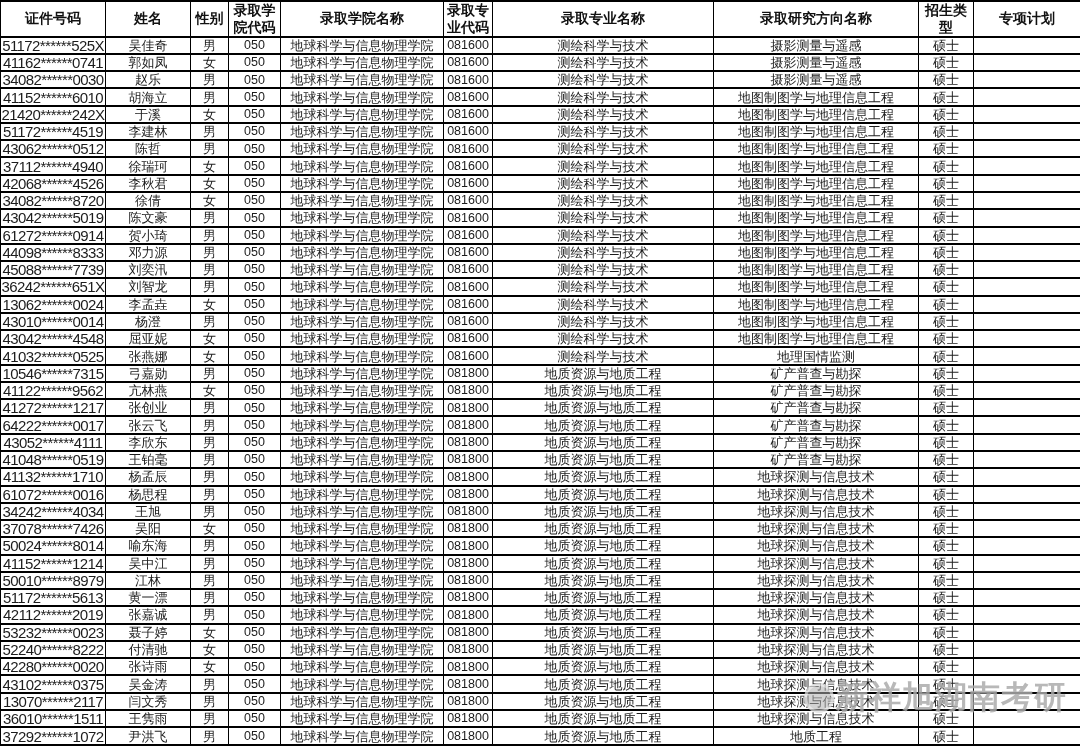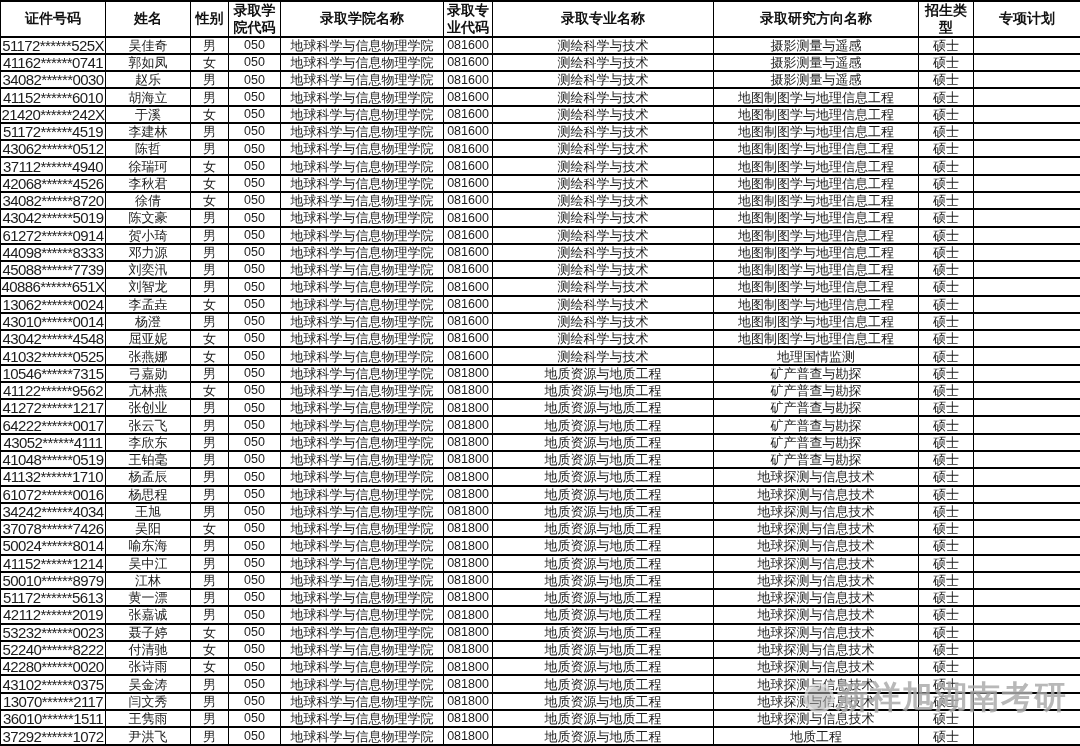--- a/index.html
+++ b/index.html
@@ -295,21 +295,21 @@
           <td class="c2">男</td>
           <td class="c3">050</td>
           <td class="c4">地球科学与信息物理学院</td>
           <td class="c5">081600</td>
           <td class="c6">测绘科学与技术</td>
           <td class="c7">地图制图学与地理信息工程</td>
           <td class="c8">硕士</td>
           <td class="c9"></td>
         </tr>
         <tr>
-          <td class="c0">40886******651X</td>
+          <td class="c0">36242******651X</td>
           <td class="c1">刘智龙</td>
           <td class="c2">男</td>
           <td class="c3">050</td>
           <td class="c4">地球科学与信息物理学院</td>
           <td class="c5">081600</td>
           <td class="c6">测绘科学与技术</td>
           <td class="c7">地图制图学与地理信息工程</td>
           <td class="c8">硕士</td>
           <td class="c9"></td>
         </tr>

